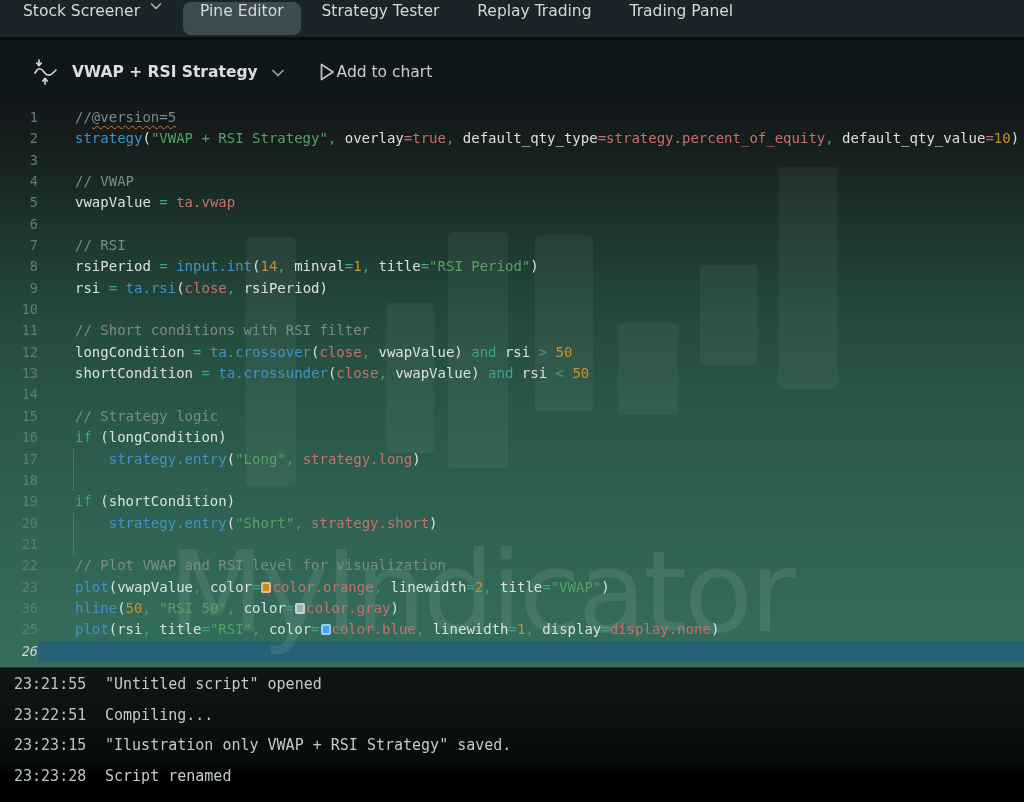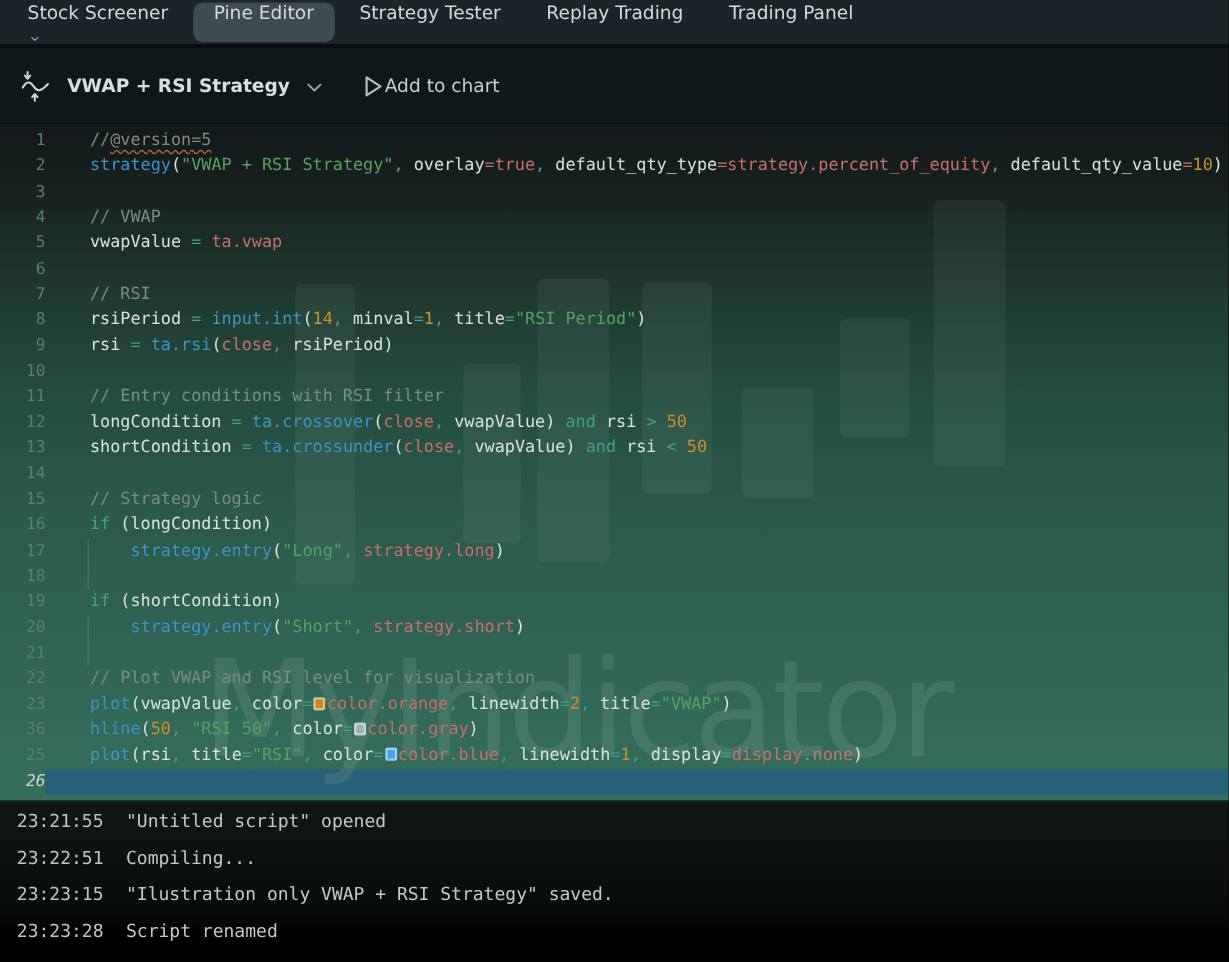--- a/index.html
+++ b/index.html
@@ -4,28 +4,28 @@
 <style>
   * { margin:0; padding:0; box-sizing:border-box; }
   html,body { background:#000; }
   .page { position:relative; width:1024px; height:802px; overflow:hidden; background:#000;
           font-family:"DejaVu Sans", sans-serif; }
 
   
   .tabbar { position:absolute; top:0; left:0; width:100%; height:37px; background:#1a2529;
             display:flex; align-items:center; padding-left:4px; }
   .tab { height:33px; margin:2px 2px; display:flex; gap:10px;
-         padding:0 17px; border-radius:8px; color:#d4dad7; font-size:15.5px; cursor:default;flex-direction:column; }
+         padding:0 17px; border-radius:8px; color:#d4dad7; font-size:15.5px; cursor:default; }
   .tab.active { background:#3d4b52; }
   .tab svg { display:block; }
   .bar-divider { position:absolute; top:37px; left:0; width:100%; height:3px; background:#0a0e10; }
 
   
   .toolbar { position:absolute; top:40px; left:0; width:100%; height:63px; background:#10171b;
-             display:flex; align-items:center; padding-left:16px; }
+             display:flex; align-items:center; padding-left:32px; }
   .script-icon { width:28px; height:30px; flex:none; }
   .script-title { margin-left:12px; color:#d9dfe1; font-size:15.5px; font-weight:bold; }
   .title-chevron { margin-left:13px; margin-top:3px; }
   .play-btn { margin-left:30px; display:flex; align-items:center; }
   .add-chart { color:#c7cdd1; font-size:15.5px; }
 
   
   .editor { position:absolute; top:103px; left:0; width:1024px; height:564px; overflow:hidden;
             background:linear-gradient(180deg,#13181a 0%, #161f1e 8%, #1d352c 22%,
                        #254c3e 40%, #2a5749 55%, #2f6152 72%, #336a59 90%, #356e5d 100%); }
@@ -157,21 +157,21 @@
         <div class="line">
           <span class="gutter">9</span>
           <span class="lcontent"><span class="tk-w">rsi </span><span class="tk-k">=</span><span class="tk-w"> </span><span class="tk-f">ta.rsi</span><span class="tk-w">(</span><span class="tk-v">close</span><span class="tk-k">,</span><span class="tk-w"> rsiPeriod)</span></span>
         </div>
         <div class="line">
           <span class="gutter">10</span>
           <span class="lcontent"></span>
         </div>
         <div class="line">
           <span class="gutter">11</span>
-          <span class="lcontent"><span class="tk-c">// Entry conditions with RSI filter</span></span>
+          <span class="lcontent"><span class="tk-c">// Short conditions with RSI filter</span></span>
         </div>
         <div class="line">
           <span class="gutter">12</span>
           <span class="lcontent"><span class="tk-w">longCondition </span><span class="tk-k">=</span><span class="tk-w"> </span><span class="tk-f">ta.crossover</span><span class="tk-w">(</span><span class="tk-v">close</span><span class="tk-k">,</span><span class="tk-w"> vwapValue)</span><span class="tk-k"> and</span><span class="tk-w"> rsi </span><span class="tk-k">&gt;</span><span class="tk-w"> </span><span class="tk-n">50</span></span>
         </div>
         <div class="line">
           <span class="gutter">13</span>
           <span class="lcontent"><span class="tk-w">shortCondition </span><span class="tk-k">=</span><span class="tk-w"> </span><span class="tk-f">ta.crossunder</span><span class="tk-w">(</span><span class="tk-v">close</span><span class="tk-k">,</span><span class="tk-w"> vwapValue)</span><span class="tk-k"> and</span><span class="tk-w"> rsi </span><span class="tk-k">&lt;</span><span class="tk-w"> </span><span class="tk-n">50</span></span>
         </div>
         <div class="line">

